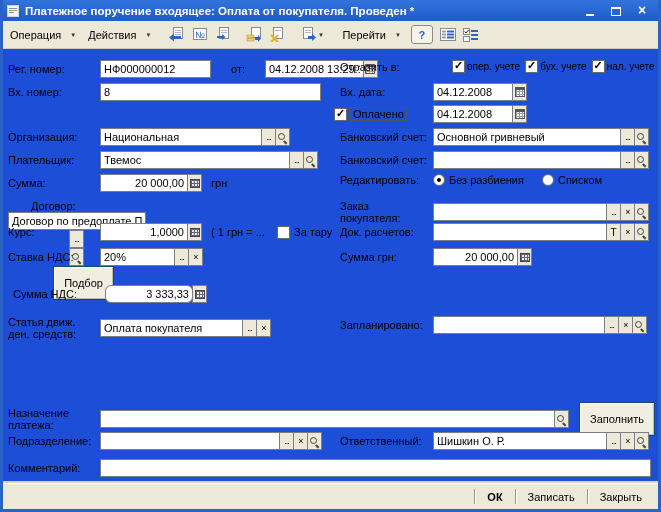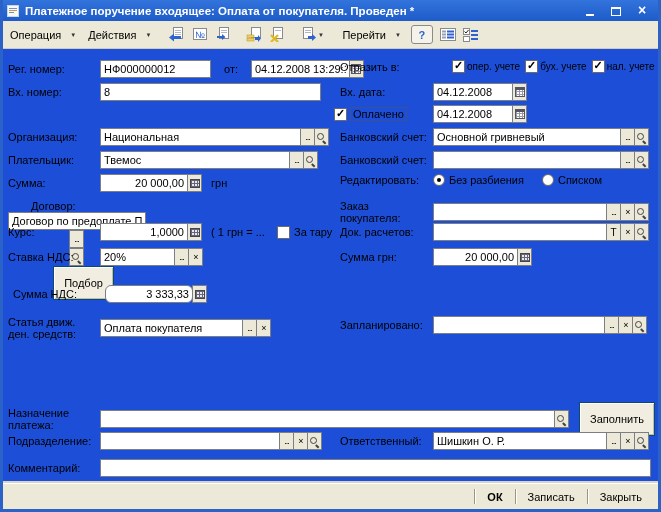--- a/index.html
+++ b/index.html
@@ -180,21 +180,21 @@
           <rect x="8" y="11" width="7" height="2" fill="#2e63cf"></rect>
         </svg>
       </span>
   </div>
 
   <div class="form-area">
 
     <div class="row" style="left:5px;top:11px;">
       <span class="lbl lw">Рег. номер:</span>
       <input class="fld" style="width: 111px;" value="НФ000000012">
-      <span class="lbl" style="margin:0 13px;">от:</span>
+      <span class="lbl" style="margin:0 20px;">от:</span>
       <input class="fld" style="width: 99px;" value="04.12.2008 13:29:16">
       <span class="btn">
           <i class="ic-cal"></i>
         </span>
     </div>
 
     <div class="row" style="left:337px;top:11px;">
       <span class="lbl" style="width:112px;">Отразить в:</span>
       <span style="display:flex;align-items:center;gap:2px;margin-right:5px;">
         <span class="cb">
@@ -237,21 +237,21 @@
         <span class="lbl dotted">Оплачено</span>
       </span>
       <input class="fld" style="width: 80px;" value="04.12.2008">
       <span class="btn">
           <i class="ic-cal"></i>
         </span>
     </div>
 
     <div class="row" style="left:5px;top:79px;">
       <span class="lbl lw">Организация:</span>
-      <input class="fld" style="width: 201px;" value="Национальная">
+      <input class="fld" style="width: 162px;" value="Национальная">
       <span class="btn">...</span>
       <span class="btn">
           <i class="ic-lens"></i>
         </span>
     </div>
 
     <div class="row" style="left:337px;top:79px;">
       <span class="lbl rw">Банковский счет:</span>
       <input class="fld" style="width: 188px;" value="Основной гривневый">
       <span class="btn">...</span>

